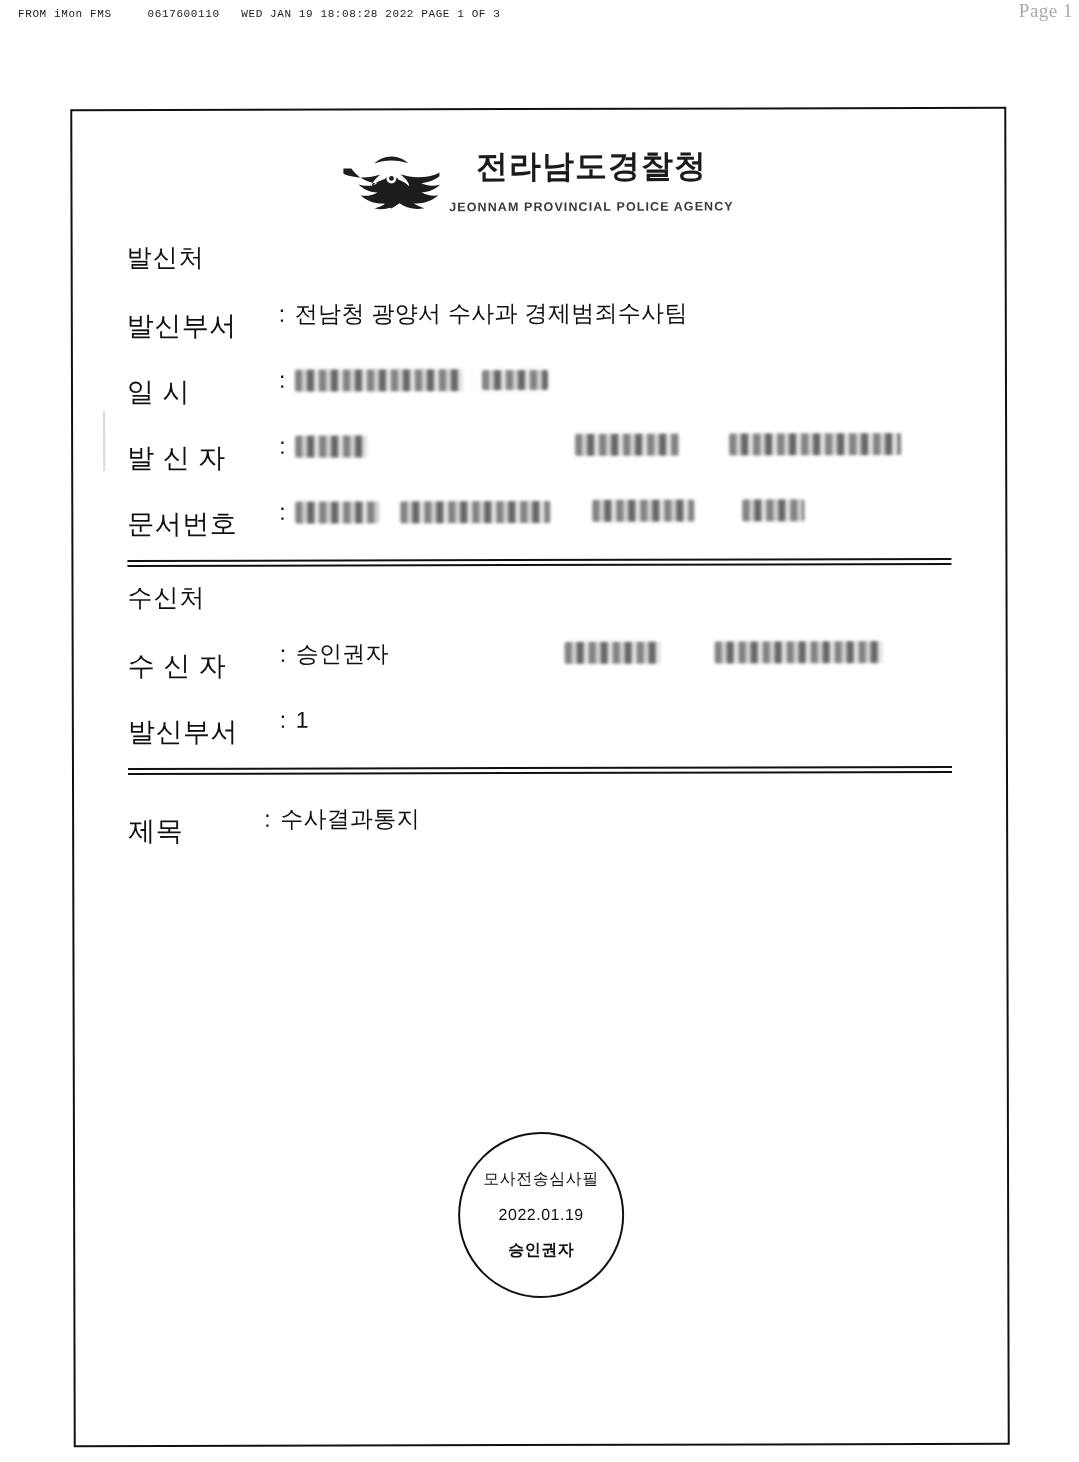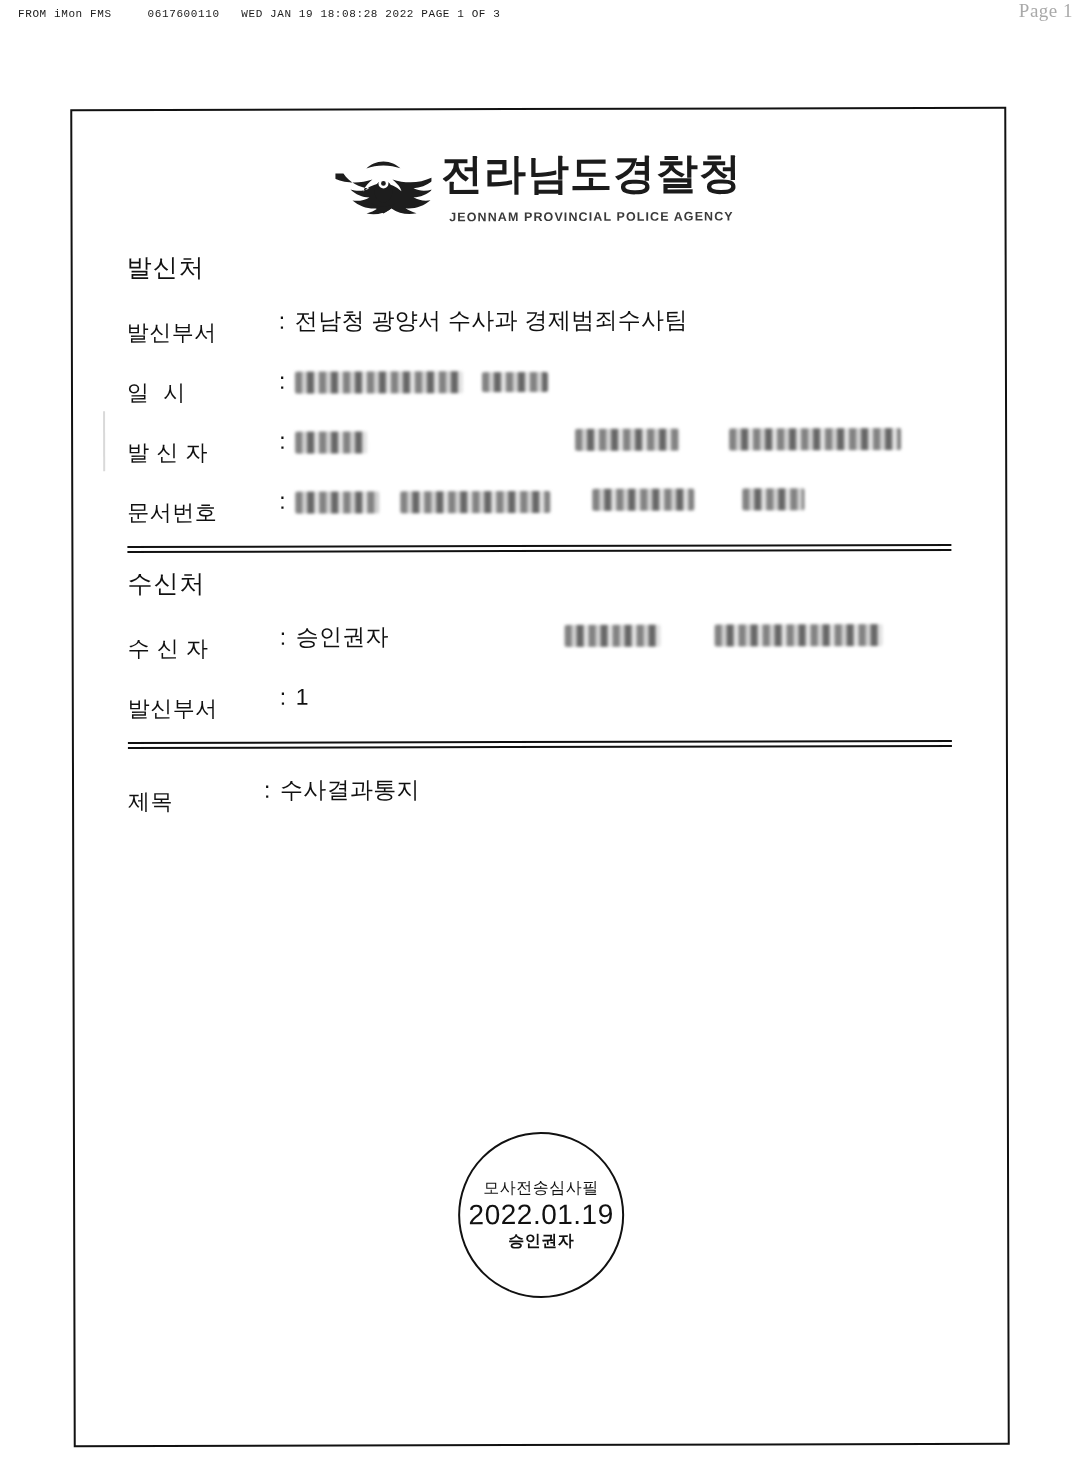--- a/index.html
+++ b/index.html
@@ -70,25 +70,26 @@
     position: relative;
     flex: 0 0 auto;
   }
   .crest-title-block {
     display: flex;
     flex-direction: column;
     align-items: center;
     margin-left: -4px;
   }
   .crest-kr {
-    font-size: 42px;
+    font-size: 32px;
     font-weight: 700;
     letter-spacing: 1px;
     color: #1b1b1b;
     line-height: 1.05;
+    font-family: Liberation Mono, monospace;
   }
   .crest-en {
     font-size: 12.5px;
     letter-spacing: 1.1px;
     color: #3a3a3a;
     margin-top: 14px;
     font-weight: 700;
   }
 
   
@@ -100,27 +101,27 @@
     letter-spacing: 1px;
   }
   .field-row {
     display: flex;
     align-items: center;
     margin: 0 0 6px 26px;
     min-height: 46px;
   }
   .field-label {
     width: 152px;
-    font-size: 22px;
+    font-size: 27px;
     letter-spacing: 0.5px;
     color: #111;
     flex: 0 0 auto;
     margin-top: 24px;
   }
-  .field-label.sp1 { letter-spacing: 0.5px; font-family: Liberation Mono, monospace; }
+  .field-label.sp1 { letter-spacing: 0.5px; }
   .colon {
     width: 16px;
     font-size: 23px;
     flex: 0 0 auto;
   }
   .field-value {
     font-size: 23px;
     letter-spacing: 0.3px;
     color: #111;
     white-space: nowrap;
@@ -163,25 +164,25 @@
     top: 1022px;
     transform: translateX(-50%);
     width: 162px;
     height: 162px;
     border: 2.5px solid #111;
     border-radius: 50%;
     display: flex;
     flex-direction: column;
     align-items: center;
     justify-content: center;
-    gap: 0;
+    gap: 16px;
     color: #111;
   }
   .stamp-top { font-size: 16px; letter-spacing: .5px; }
-  .stamp-date { font-size: 28px; letter-spacing: .5px; }
+  .stamp-date { font-size: 16px; letter-spacing: .5px; }
   .stamp-bottom { font-size: 16px; letter-spacing: .5px; font-weight: bold; }
 
   
   .scan-edge {
     position: absolute;
     left: 30px;
     top: 300px;
     width: 2px;
     height: 60px;
     background: #d9d9d9;

